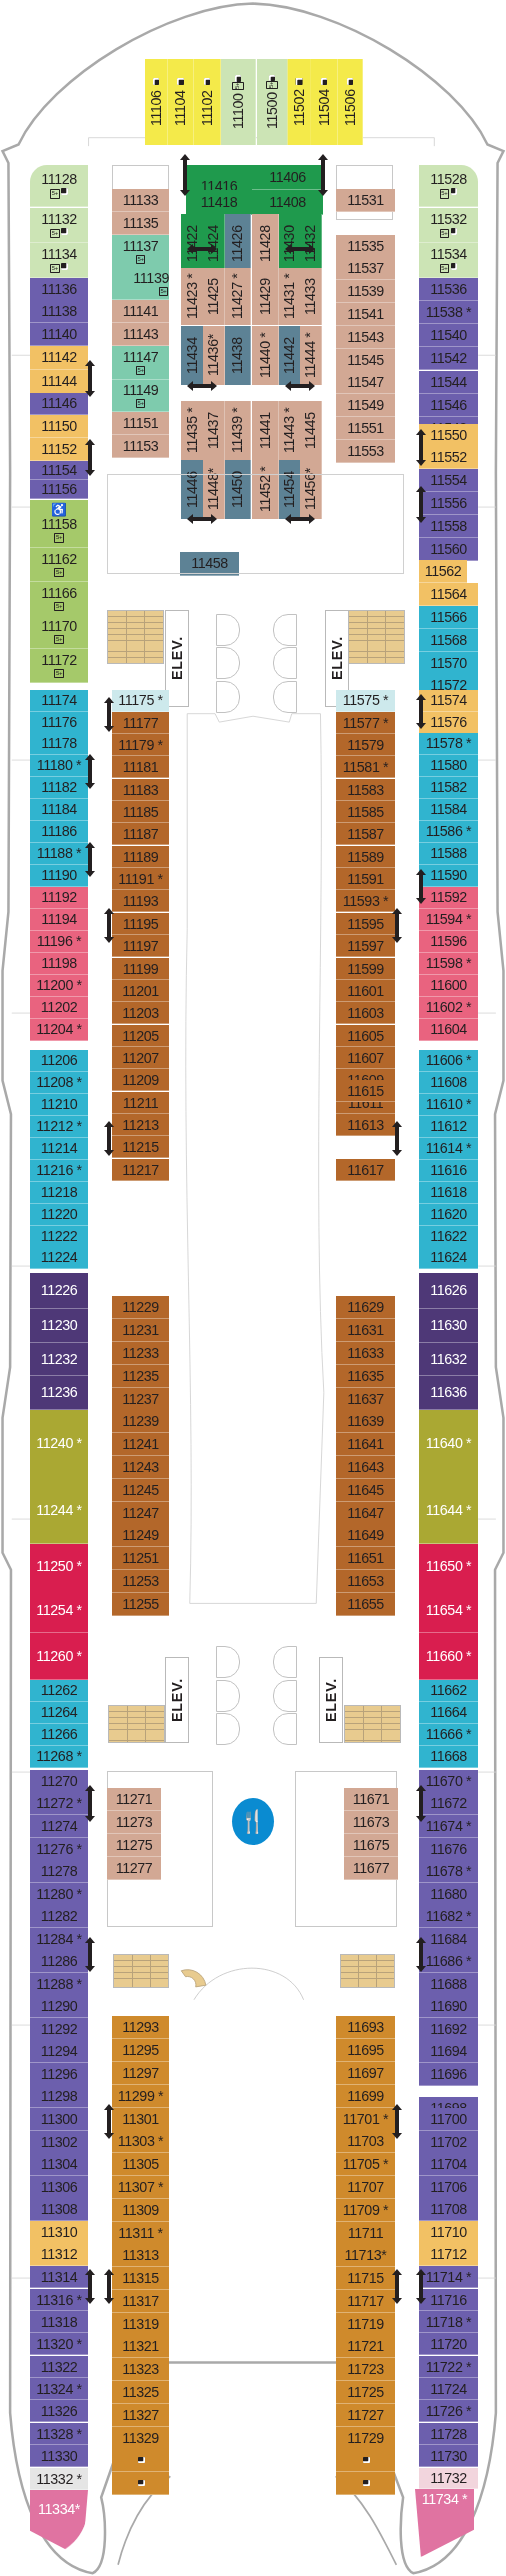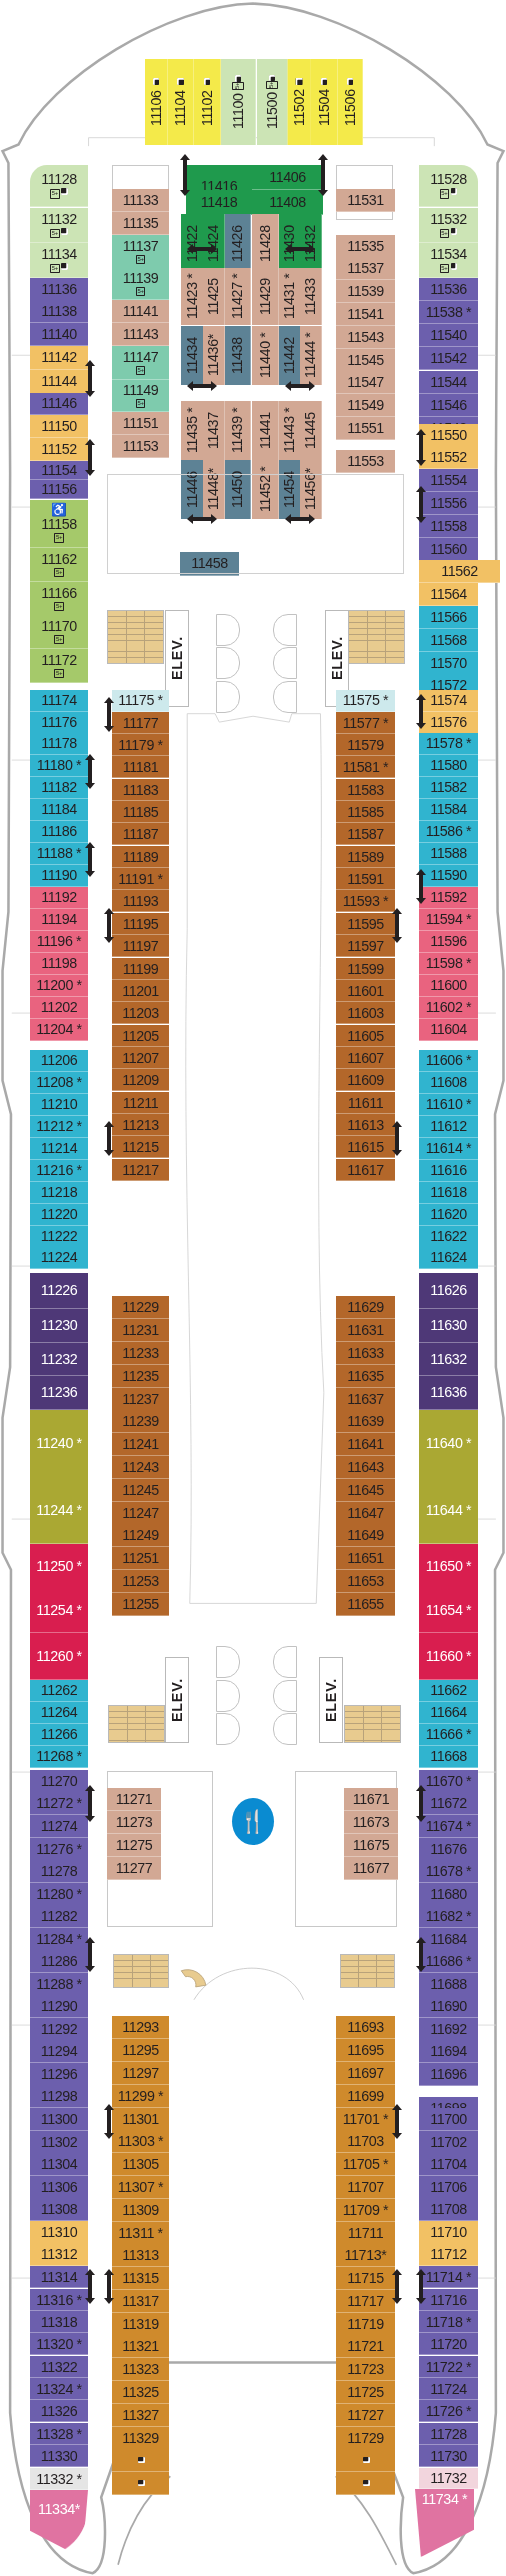--- a/index.html
+++ b/index.html
@@ -608,21 +608,21 @@
       <div class="cabin" style="left: 112px; top: 189px; width: 57px; height: 23px; background: rgb(210, 168, 148);">
         <span>11133</span>
       </div>
       <div class="cabin" style="left: 112px; top: 212px; width: 57px; height: 23px; background: rgb(210, 168, 148);">
         <span>11135</span>
       </div>
       <div class="cabin stack" style="left: 112px; top: 235px; width: 57px; height: 34px; background: rgb(126, 203, 173);">
         <span>11137</span>
         <span class="sub"><span class="badge5">5+</span></span>
       </div>
-      <div class="cabin stack" style="left: 112px; top: 268px; width: 57px; height: 32px; background: rgb(126, 203, 173);">
+      <div class="cabin stack" style="left: 112px; top: 268px; width: 57px; height: 32px; background: rgb(126, 203, 173); align-items: flex-end;">
         <span>11139</span>
         <span class="sub"><span class="badge5">5+</span></span>
       </div>
       <div class="cabin" style="left: 112px; top: 300px; width: 57px; height: 23px; background: rgb(210, 168, 148);">
         <span>11141</span>
       </div>
       <div class="cabin" style="left: 112px; top: 323px; width: 57px; height: 23px; background: rgb(210, 168, 148);">
         <span>11143</span>
       </div>
       <div class="cabin stack" style="left: 112px; top: 346px; width: 57px; height: 34px; background: rgb(126, 203, 173);">
@@ -853,21 +853,21 @@
       </div>
       <div class="cabin" style="left: 336px; top: 371px; width: 59px; height: 23px; background: rgb(210, 168, 148);">
         <span>11547</span>
       </div>
       <div class="cabin" style="left: 336px; top: 394px; width: 59px; height: 23px; background: rgb(210, 168, 148);">
         <span>11549</span>
       </div>
       <div class="cabin" style="left: 336px; top: 417px; width: 59px; height: 23px; background: rgb(210, 168, 148);">
         <span>11551</span>
       </div>
-      <div class="cabin" style="left: 336px; top: 450px; width: 59px; height: 23px; background: rgb(210, 168, 148);">
+      <div class="cabin" style="left: 336px; top: 440px; width: 59px; height: 23px; background: rgb(210, 168, 148);">
         <span>11553</span>
       </div>
       <div class="cabin" style="left: 336px; top: 690px; width: 59px; height: 22px; background: rgb(205, 233, 236);">
         <span>11575 *</span>
       </div>
       <div class="cabin" style="left: 336px; top: 712px; width: 59px; height: 22.4px; background: rgb(179, 103, 42);">
         <span>11577 *</span>
       </div>
       <div class="cabin" style="left: 336px; top: 734px; width: 59px; height: 22.4px; background: rgb(179, 103, 42);">
         <span>11579</span>
@@ -916,21 +916,21 @@
       </div>
       <div class="cabin" style="left: 336px; top: 1069px; width: 59px; height: 22.4px; background: rgb(179, 103, 42);">
         <span>11609</span>
       </div>
       <div class="cabin" style="left: 336px; top: 1092px; width: 59px; height: 22.4px; background: rgb(179, 103, 42);">
         <span>11611</span>
       </div>
       <div class="cabin" style="left: 336px; top: 1114px; width: 59px; height: 22.4px; background: rgb(179, 103, 42);">
         <span>11613</span>
       </div>
-      <div class="cabin" style="left: 336px; top: 1136px; width: 59px; height: 22.4px; background: rgb(179, 103, 42);">
+      <div class="cabin" style="left: 336px; top: 1080px; width: 59px; height: 22.4px; background: rgb(179, 103, 42);">
         <span>11615</span>
       </div>
       <div class="cabin" style="left: 336px; top: 1159px; width: 59px; height: 22.4px; background: rgb(179, 103, 42);">
         <span>11617</span>
       </div>
       <div class="cabin" style="left: 336px; top: 1296px; width: 59px; height: 23px; background: rgb(179, 103, 42);">
         <span>11629</span>
       </div>
       <div class="cabin" style="left: 336px; top: 1319px; width: 59px; height: 23px; background: rgb(179, 103, 42);">
         <span>11631</span>
@@ -1095,21 +1095,21 @@
       </div>
       <div class="cabin" style="left: 419px; top: 492px; width: 59px; height: 23px; background: rgb(108, 95, 173);">
         <span>11556</span>
       </div>
       <div class="cabin" style="left: 419px; top: 515px; width: 59px; height: 23px; background: rgb(108, 95, 173);">
         <span>11558</span>
       </div>
       <div class="cabin" style="left: 419px; top: 538px; width: 59px; height: 23px; background: rgb(108, 95, 173);">
         <span>11560</span>
       </div>
-      <div class="cabin" style="left: 419px; top: 560px; width: 81px; height: 23px; background: rgb(242, 193, 100);">
+      <div class="cabin" style="left: 419px; top: 560px; width: 48px; height: 23px; background: rgb(242, 193, 100);">
         <span>11562</span>
       </div>
       <div class="cabin" style="left: 419px; top: 583px; width: 59px; height: 23px; background: rgb(242, 193, 100);">
         <span>11564</span>
       </div>
       <div class="cabin" style="left: 419px; top: 606px; width: 59px; height: 23px; background: rgb(48, 180, 207);">
         <span>11566</span>
       </div>
       <div class="cabin" style="left: 419px; top: 629px; width: 59px; height: 23px; background: rgb(48, 180, 207);">
         <span>11568</span>

